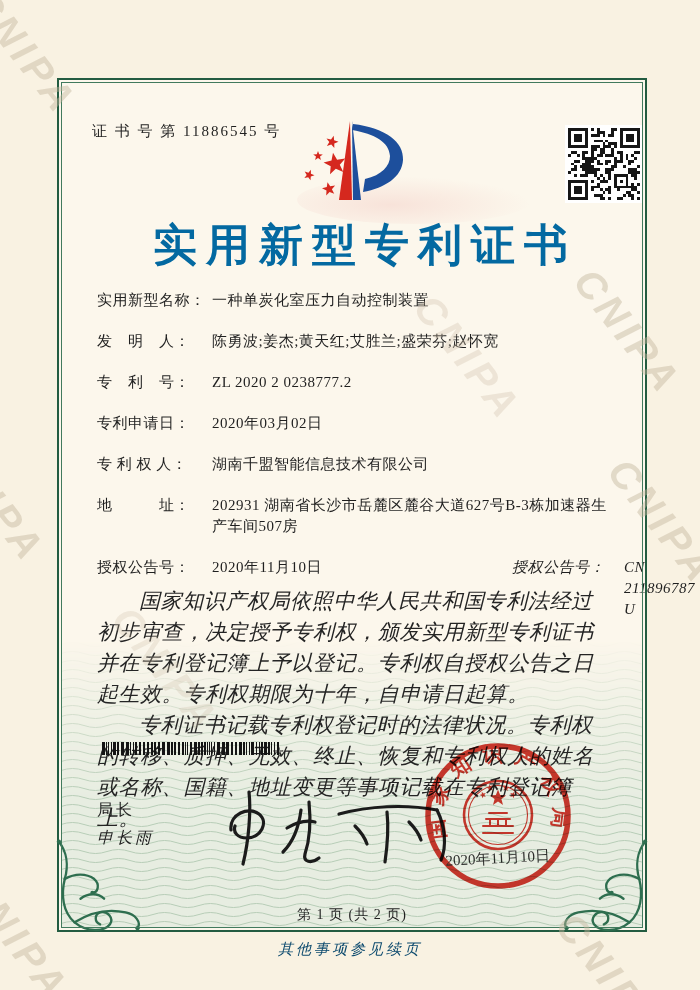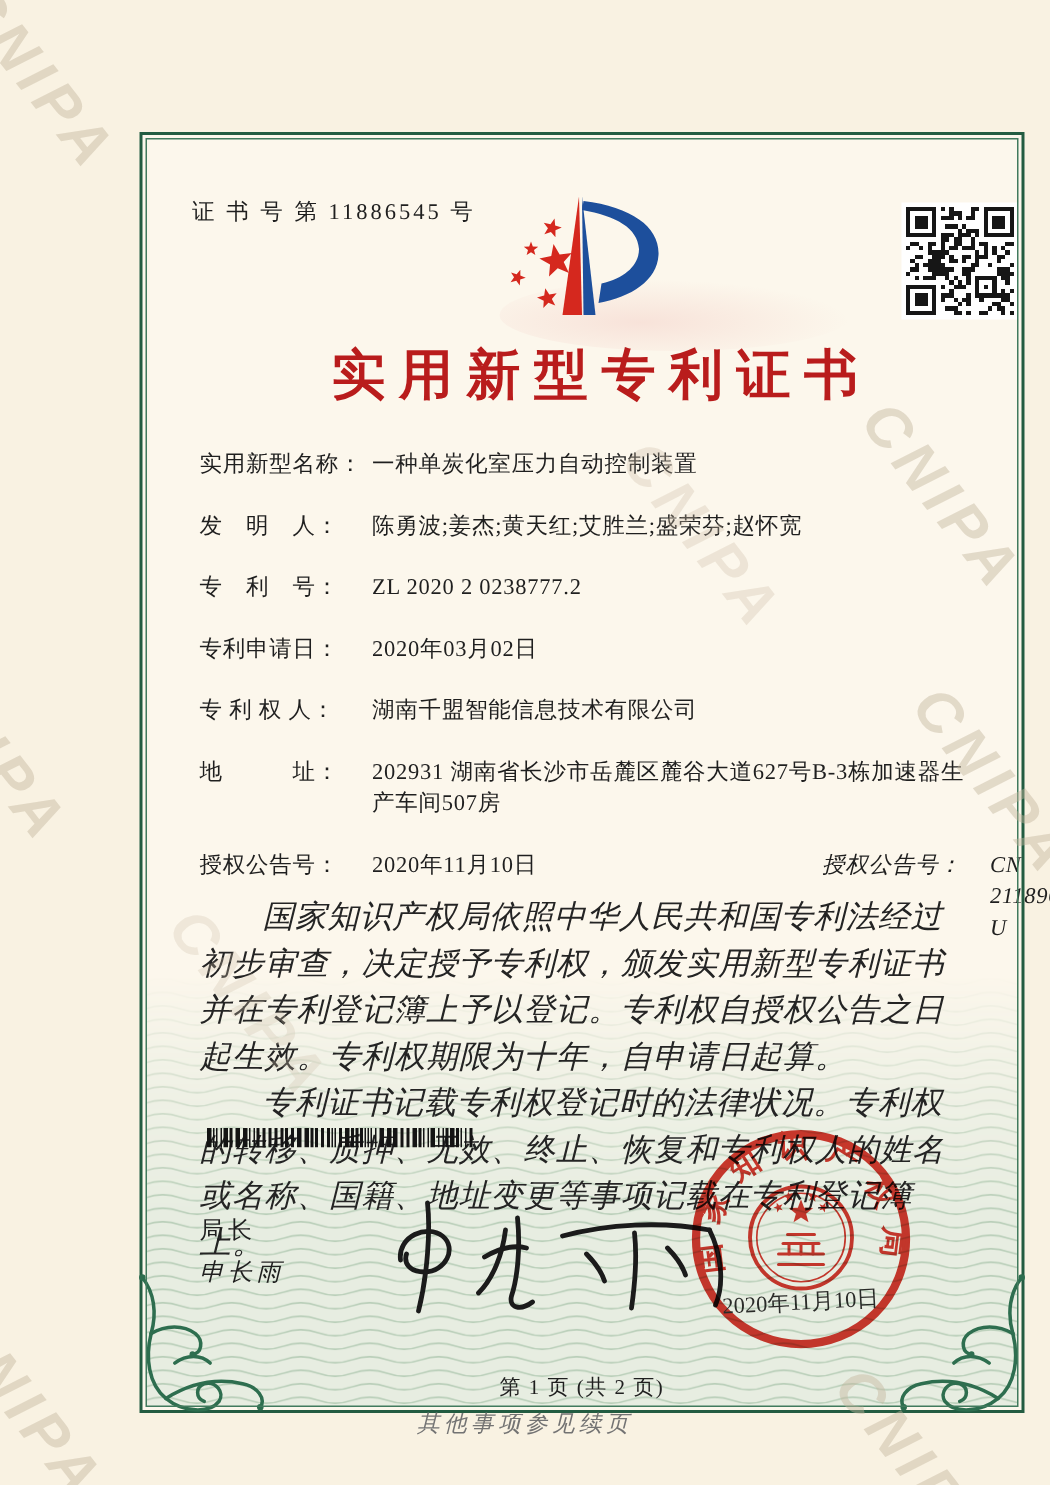--- a/index.html
+++ b/index.html
@@ -12,42 +12,42 @@
       pointer-events:none;white-space:nowrap;z-index:6;}
   .wm1{left:-4px;top:-20px;}
   .wm2{left:600px;top:260px;}
   .wm3{left:-36px;top:428px;}
   .wm4{left:440px;top:286px;color:rgba(206,190,168,0.32);}
   .wm5{left:138px;top:598px;color:rgba(206,190,168,0.28);}
   .wm6{left:-12px;top:866px;}
   .wm7{left:582px;top:904px;}
   .wm8{left:634px;top:450px;}
   
-  .frame{position:absolute;left:57px;top:88px;width:586px;height:850px;
-         border:2.5px solid #235c41;background:#fcf7ec;margin-left:36px;}
+  .frame{position:absolute;left:57px;top:78px;width:586px;height:850px;
+         border:2.5px solid #235c41;background:#fcf7ec;}
   .frame-inner{position:absolute;inset:2px;border:1px solid #417a5d;pointer-events:none;z-index:5;}
   
   .band{position:absolute;left:2px;right:2px;bottom:2px;height:288px;overflow:hidden;z-index:0;
         -webkit-mask-image:linear-gradient(to bottom,transparent,rgba(0,0,0,.6) 26%,#000 55%);
         mask-image:linear-gradient(to bottom,transparent,rgba(0,0,0,.6) 26%,#000 55%);}
   .band svg{display:block;width:100%;height:100%;}
   
   .flourish{position:absolute;bottom:-10px;width:118px;height:118px;z-index:4;}
   .fl-left{left:-8px;}
   .fl-right{right:-8px;transform:scaleX(-1);}
   
   .cert-no{position:absolute;left:33px;top:42px;font-size:15px;letter-spacing:2px;z-index:2;}
   .qr{position:absolute;left:506px;top:45px;width:78px;height:78px;background:#fff;
       padding:3px;box-sizing:border-box;z-index:2;}
   .logo{position:absolute;left:243px;top:33px;width:115px;height:95px;z-index:2;}
   .pink-smudge{position:absolute;left:238px;top:96px;width:235px;height:48px;border-radius:50%;
       background:radial-gradient(ellipse at 40% 60%,rgba(225,120,120,0.16),rgba(225,120,120,0) 70%);
       z-index:1;}
   .title{position:absolute;left:0;right:0;top:136px;margin:0;text-align:center;
-         font-size:36px;font-weight:bold;letter-spacing:9px;padding-left:26px;color:#b91c1c;z-index:2;}
+         font-size:44px;font-weight:bold;letter-spacing:9px;padding-left:26px;color:#0369a1;z-index:2;}
   
   .fields{position:absolute;left:38px;right:34px;top:210px;font-size:15px;
           letter-spacing:0.5px;line-height:21px;z-index:2;}
   .frow{position:relative;padding-left:115px;margin-bottom:20px;min-height:21px;}
   .flabel{position:absolute;left:0;top:0;white-space:pre;}
   .fvalue{display:inline;}
   .grant-row{display:flex;padding-left:0;}
   .gpair{position:relative;padding-left:115px;}
   .g1{width:300px;flex:none;}
   .g2{flex:1;padding-left:112px;font-style:italic;}
@@ -59,21 +59,21 @@
   
   .barcode{position:absolute;left:43px;top:662px;width:180px;height:13px;z-index:2;}
   .signer-title{position:absolute;left:38px;top:720px;font-size:16px;letter-spacing:3px;z-index:2;}
   .signer-name{position:absolute;left:38px;top:748px;font-size:16px;letter-spacing:3px;z-index:2;font-style:italic;}
   .signature{position:absolute;left:150px;top:708px;width:250px;height:80px;z-index:2;}
   .seal{position:absolute;left:364px;top:661px;width:150px;height:150px;z-index:3;
         mix-blend-mode:multiply;opacity:0.92;}
   .page-num{position:absolute;left:0;right:0;top:826px;text-align:center;font-size:14px;
             letter-spacing:1px;z-index:2;}
   .continuation{position:absolute;left:0;right:0;top:940px;text-align:center;font-size:15px;
-            font-style:italic;letter-spacing:3px;color:#737373;}
+            font-style:italic;letter-spacing:3px;color:#0c4a6e;}
 </style>
 </head>
 <body>
 
 <div class="page">
 
   <div class="frame">
 
     <div class="band">
       <svg viewBox="0 0 582 288" preserveAspectRatio="none">

